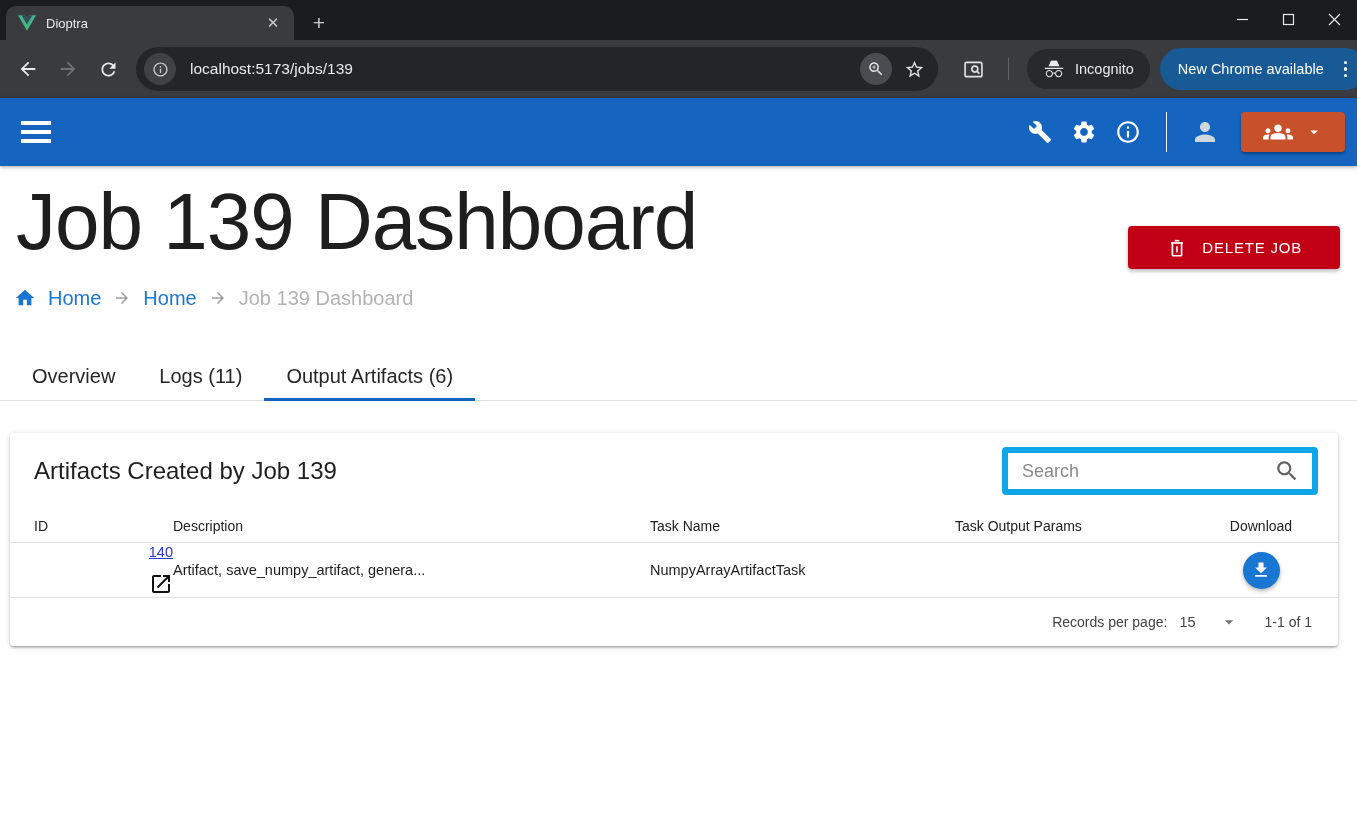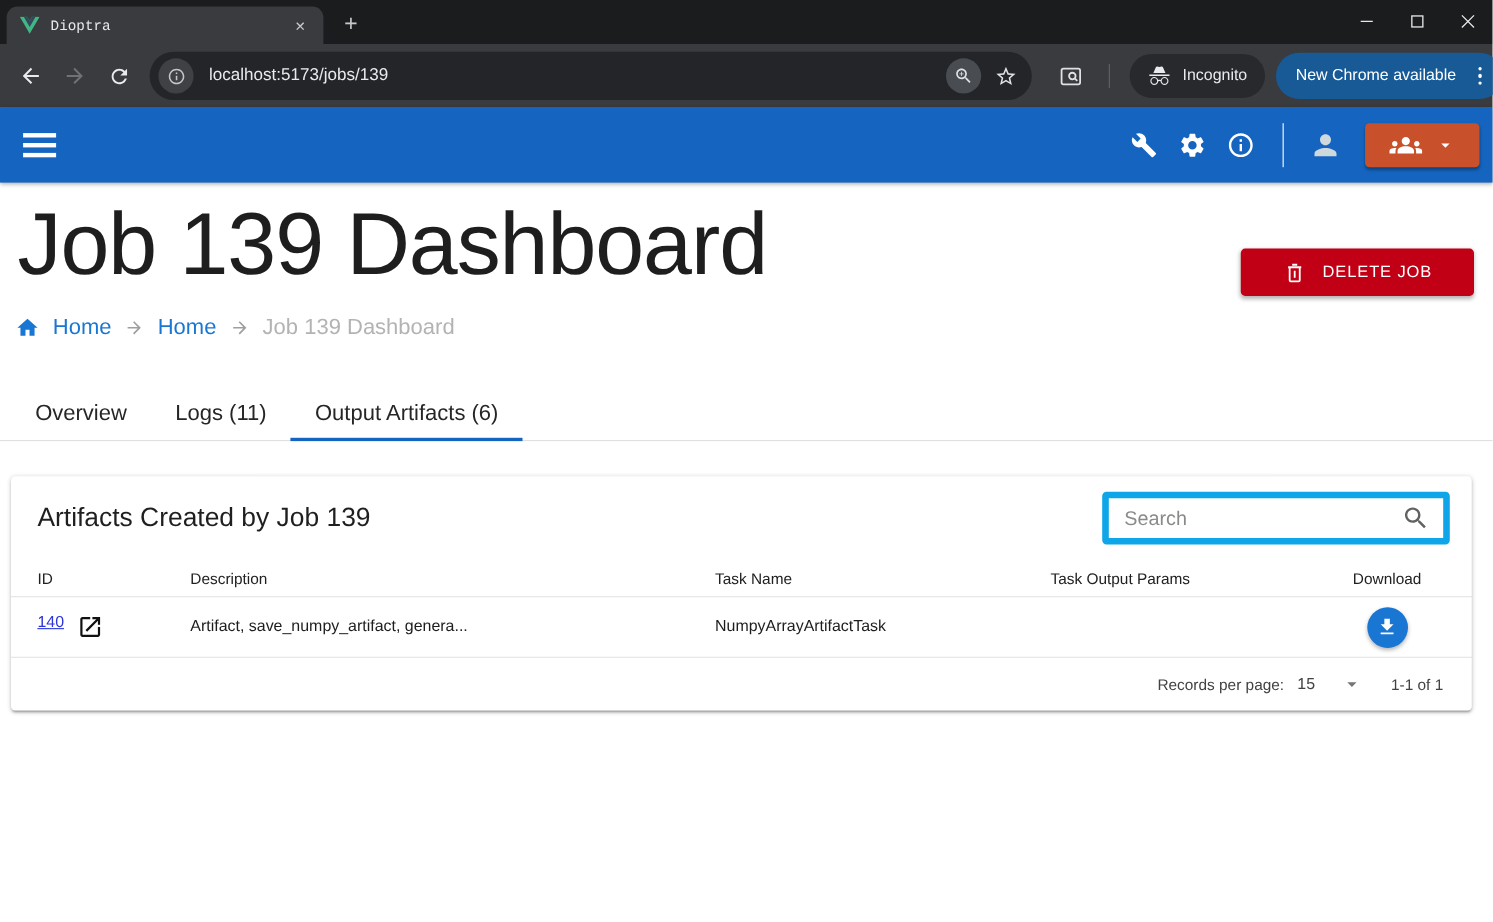--- a/index.html
+++ b/index.html
@@ -4,21 +4,21 @@
 <style>
   * { box-sizing: border-box; margin: 0; padding: 0; }
   html,body { width:1357px; height:838px; }
   body {
     font-family: "Liberation Sans", sans-serif;
     background:#ffffff; overflow:hidden; position:relative;
   }
   svg { display:block; }
 
   
-  .titlebar { position:absolute; top:0; left:0; width:1357px; height:40px; background:#1b1c1e;font-family:Liberation Mono, monospace; }
+  .titlebar { position:absolute; top:0; left:0; width:1357px; height:40px; background:#1b1c1e; }
   .btab {
     position:absolute; left:6px; top:6px; width:288px; height:34px;
     background:#3a3b3e; border-radius:10px 10px 0 0;
     display:flex; align-items:center; padding:0 10px 0 12px;
   }
   .btab-title { color:#e8eaed; font-size:13px; margin-left:10px; flex:1; white-space:nowrap; overflow:hidden; }
   .tab-close { width:22px; height:22px; display:flex; align-items:center; justify-content:center; border-radius:50%; color:#c7cacd; font-size:15px; }
   .newtab { position:absolute; left:304px; top:8px; width:30px; height:30px; border-radius:50%;
     display:flex; align-items:center; justify-content:center; color:#c6c9cc; font-size:21px; font-weight:300;}
   .wincontrols { position:absolute; right:0; top:0; height:40px; display:flex; }
@@ -78,21 +78,21 @@
   .card-head { display:flex; align-items:center; justify-content:space-between; padding:14px 20px 14px 24px; }
   .card-title { font-size:24px; color:#1f1f1f; font-weight:400; }
   .searchbox { width:316px; height:48px; border:6px solid #0ea5e9; border-radius:4px; display:flex; align-items:center; padding:0 12px 0 14px; }
   .searchbox input { flex:1; border:none; outline:none; font-family:inherit; font-size:18px; color:#333; background:transparent; }
   .searchbox input::placeholder { color:#8a8a8a; }
 
   .tgrid { display:grid; grid-template-columns:139px 477px 305px 266px 80px; align-items:center; padding-left:24px; }
   .thead { height:34px; border-bottom:1px solid rgba(0,0,0,0.12); font-size:14px; color:#212121; }
   .thead .cell-dl { text-align:center; }
   .trow { height:55px; border-bottom:1px solid rgba(0,0,0,0.12); font-size:14.5px; color:#1d1d1d; }
-  .id-cell { display:flex; align-items:flex-start; gap:12px; }
+  .id-cell { display:flex; align-items:flex-end; gap:12px;flex-direction:column; }
   .id-link { color:#2b35d9; font-size:14.5px; }
   .dl-cell { display:flex; justify-content:center; }
   .dl-btn { width:37px; height:37px; border-radius:50%; background:#1976d2; border:none; display:flex;
     align-items:center; justify-content:center; box-shadow:0 2px 4px rgba(0,0,0,0.3); cursor:pointer; }
   .tfoot { height:48px; display:flex; align-items:center; justify-content:flex-end; padding-right:26px;
     font-size:14px; color:#424242; }
   .tfoot .rpp-label { margin-right:12px; }
   .rpp-select { display:flex; align-items:center; gap:23px; margin-right:26px; cursor:pointer; }
   .rpp-value { font-size:14.5px; color:#424242; }
 </style>

